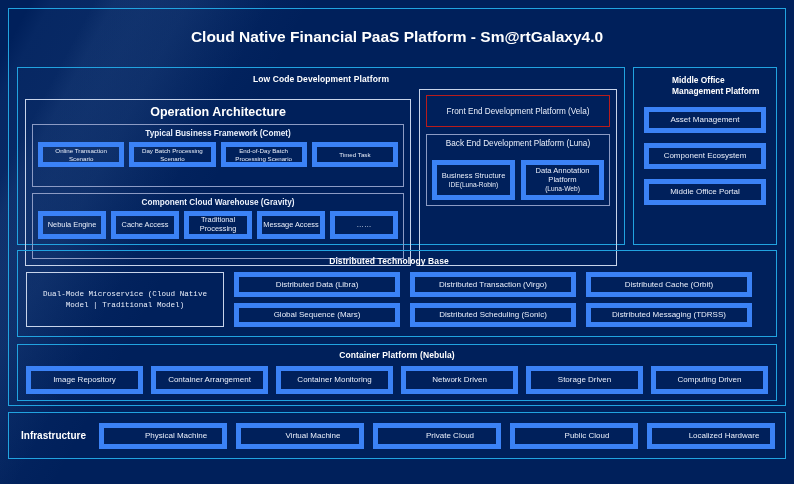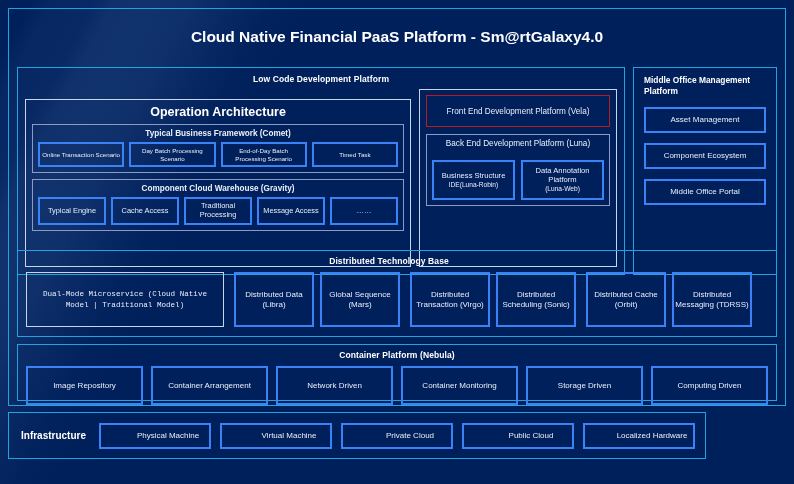--- a/index.html
+++ b/index.html
@@ -54,21 +54,21 @@
   .frame-white { border: 1px solid #C8D4EA; }
 
   .panel-title {
     text-align: center;
     font-weight: bold;
     color: #ffffff;
     letter-spacing: .1px;
   }
 
   .leaf {
-    border: 2px solid #3b82f6;
+    border: 5px solid #3b82f6;
     color: #E8EEFA;
     display: flex;
     align-items: center;
     justify-content: center;
     text-align: center;
     line-height: 1.15;
     background: transparent;
   }
 
   
@@ -89,21 +89,21 @@
     font-size: 15.5px;
     font-weight: bold;
     color: #ffffff;
   }
 
   
   #upper-row {
     position: absolute;
     left: 8px; top: 58px;
     right: 8px;
-    height: 208px;
+    height: 178px;
     display: flex;
     gap: 8px;
   }
 
   #low-code-panel {
     width: 608px;
     padding: 6px 7px 7px 7px;
     display: flex;
     flex-direction: column;
   }
@@ -126,21 +126,21 @@
     font-size: 12.5px;
     color: #ffffff;
     margin-bottom: 5px;
   }
 
   #operation-arch { flex: 1 1 0; margin-top: 10px; }
   #development-platform { width: 198px; }
 
   .group-box {
     border: 1px solid #8C9BC4;
-    padding: 4px 5px 5px 5px;
+    padding: 4px 5px 19px 5px;
     margin-bottom: 6px;
   }
   .group-box:last-child { margin-bottom: 0; }
   .group-title {
     text-align: center;
     font-size: 8.2px;
     font-weight: bold;
     color: #EAF0FB;
     margin-bottom: 4px;
   }
@@ -178,20 +178,21 @@
     padding: 7px 10px 8px 10px;
     display: flex;
     flex-direction: column;
   }
   #middle-office-title {
     font-size: 8.4px;
     font-weight: bold;
     color: #ffffff;
     line-height: 1.35;
     margin-bottom: 9px;
+    margin-left: 28px;
   }
   #middle-office-items {
     display: flex; flex-direction: column; gap: 10px;
   }
   #middle-office-items .leaf { height: 26px; font-size: 8px; }
 
   
   #dtb-panel {
     position: absolute;
     left: 8px; right: 8px;
@@ -203,40 +204,40 @@
   #dtb-body { display: flex; gap: 10px; height: 55px; }
   #dual-mode-box {
     width: 198px;
     border: 1px solid #C8D4EA;
     display: flex; align-items: center; justify-content: center;
     text-align: center;
     font-size: 7.6px; line-height: 1.45; color: #E8EEFA;
     padding: 0 6px;
     font-family: Liberation Mono, monospace;
   }
-  .dtb-col { flex: 1 1 0; display: flex; flex-direction: row; gap: 6px; }
+  .dtb-col { flex: 1 1 0; display: flex; flex-direction: column; gap: 6px; }
   .dtb-col .leaf { flex: 1 1 0; font-size: 8px; }
 
   
   #container-panel {
     position: absolute;
     left: 8px; right: 8px;
     top: 335px;
     height: 57px;
     padding: 5px 8px 7px 8px;
   }
   #container-title { font-size: 8.5px; margin-bottom: 6px; }
-  #container-row { display: flex; gap: 8px; height: 39px; }
+  #container-row { display: flex; gap: 8px; height: 28px; }
   #container-row .leaf { flex: 1 1 0; font-size: 8px; }
 
   
   #infrastructure-panel {
     position: absolute;
     left: 8px; top: 412px;
-    width: 698px; height: 47px;
+    width: 778px; height: 47px;
     z-index: 2;
     display: flex;
     align-items: center;
     padding: 0 10px 0 12px;
     gap: 9px;
   }
   #infrastructure-label {
     font-size: 10px;
     font-weight: bold;
     color: #ffffff;
@@ -274,21 +275,21 @@
               <div class="leaf">Online Transaction Scenario</div>
               <div class="leaf">Day Batch Processing Scenario</div>
               <div class="leaf">End-of-Day Batch Processing Scenario</div>
               <div class="leaf">Timed Task</div>
             </div>
           </div>
 
           <div id="gravity-group" class="group-box">
             <div class="group-title">Component Cloud Warehouse (Gravity)</div>
             <div class="chip-row">
-              <div class="leaf">Typical Engine</div>
+              <div class="leaf">Nebula Engine</div>
               <div class="leaf">Cache Access</div>
               <div class="leaf">Traditional Processing</div>
               <div class="leaf">Message Access</div>
               <div class="leaf">……</div>
             </div>
           </div>
         </div>
 
         <div id="development-platform" class="subpanel frame-white">
 
@@ -340,22 +341,22 @@
         <div class="leaf">Distributed Messaging (TDRSS)</div>
       </div>
     </div>
   </div>
 
   <div id="container-panel" class="frame-cyan">
     <div id="container-title" class="panel-title">Container Platform (Nebula)</div>
     <div id="container-row">
       <div class="leaf">Image Repository</div>
       <div class="leaf">Container Arrangement</div>
+      <div class="leaf">Container Monitoring</div>
       <div class="leaf">Network Driven</div>
-      <div class="leaf">Container Monitoring</div>
       <div class="leaf">Storage Driven</div>
       <div class="leaf">Computing Driven</div>
     </div>
   </div>
 
 </div>
 
 <div id="infrastructure-panel" class="frame-cyan">
   <div id="infrastructure-label">Infrastructure</div>
   <div id="infrastructure-items">

